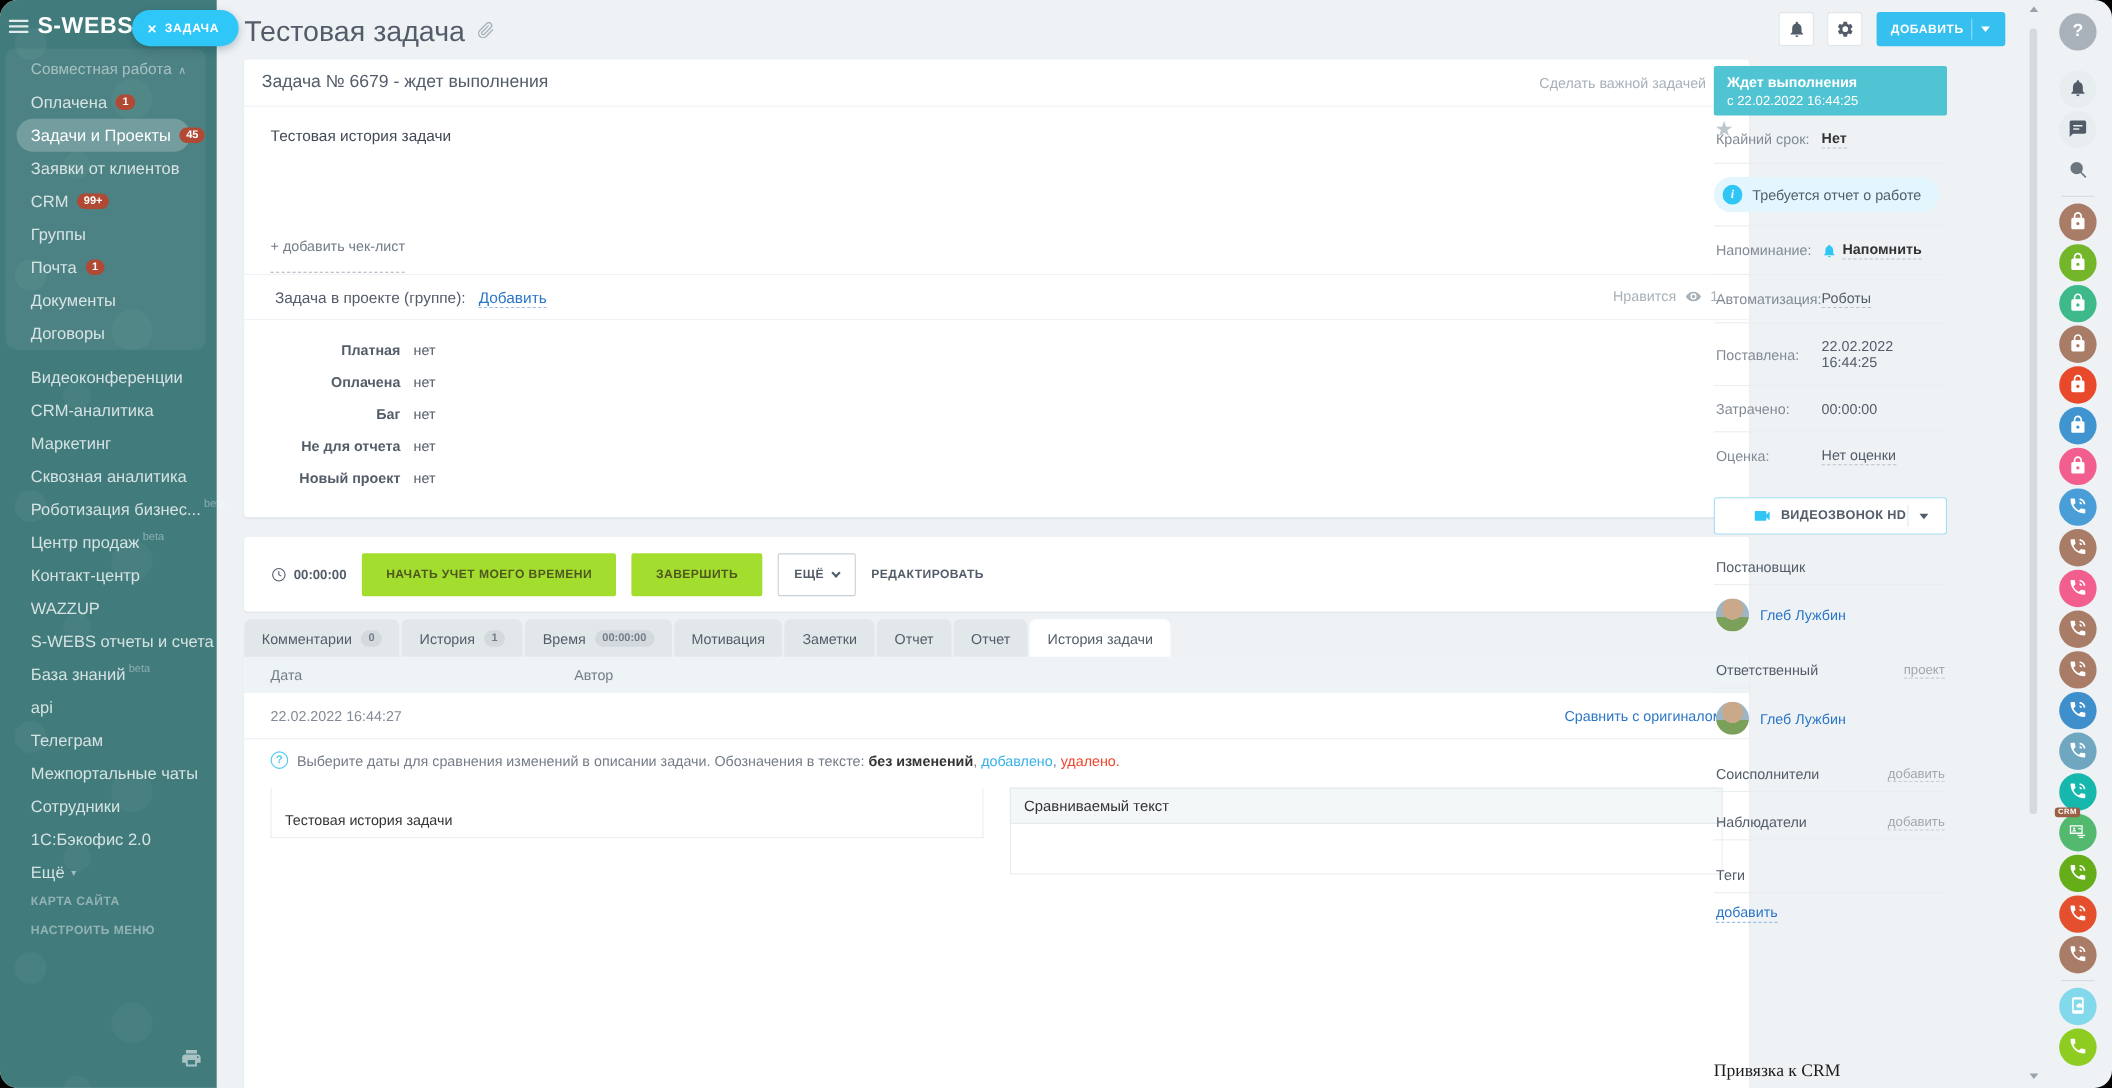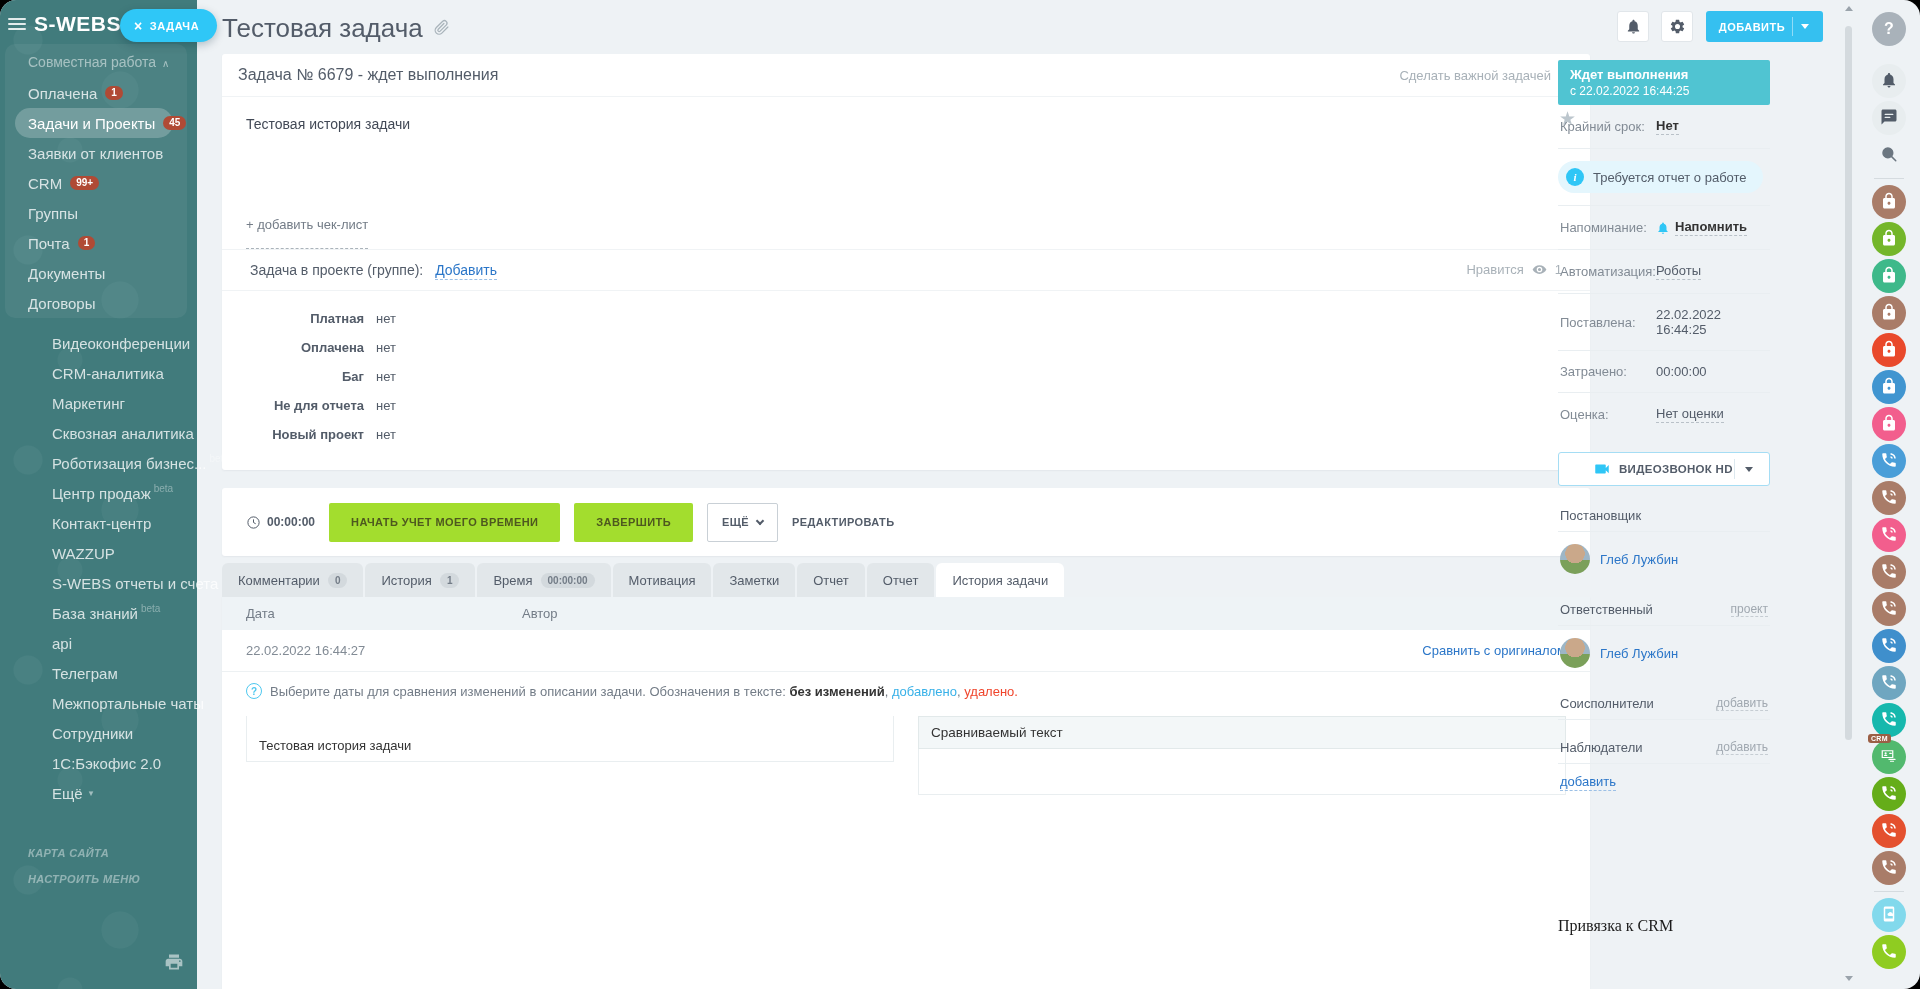--- a/index.html
+++ b/index.html
@@ -20,30 +20,30 @@
   .sb-logo{color:#fff;font-size:21px;font-weight:bold;letter-spacing:.5px;white-space:nowrap;}
   .sb-logo .sfx{color:rgba(255,255,255,.55);font-weight:normal;}
   .task-pill{position:absolute;left:120px;top:9px;height:33px;z-index:4;border:none;cursor:pointer;
     background:#2fc7f7;color:#fff;font-weight:bold;font-size:11px;letter-spacing:.6px;
     border-radius:17px;padding:0 18px 0 14px;display:flex;align-items:center;gap:7px;
     box-shadow:0 3px 8px rgba(0,40,60,.25);font-family:inherit;}
   .task-pill .x{font-size:14px;font-weight:bold;line-height:1;}
   .menu-group{position:absolute;left:5px;top:44px;width:182px;height:274px;background:rgba(255,255,255,.06);border-radius:10px;padding:10px 0 0 23px;}
   .group-header{color:rgba(255,255,255,.5);font-size:14px;margin-bottom:8px;cursor:pointer;}
   .group-header .up{font-size:10px;margin-left:6px;}
-  .side-item{display:flex;align-items:center;height:30px;color:rgba(255,255,255,.78);font-size:15px;cursor:pointer;white-space:nowrap;position:relative;margin-left:24px;}
+  .side-item{display:flex;align-items:center;height:30px;color:rgba(255,255,255,.78);font-size:15px;cursor:pointer;white-space:nowrap;position:relative;}
   .menu-group .side-item{margin-left:-13px;padding-left:13px;width:175px;}
   .side-item.active{background:rgba(255,255,255,.22);border-radius:16px;color:#fff;width:158px;}
   .side-badge{margin-left:8px;background:#b04a35;color:#fff;font-size:10px;font-weight:bold;
     border-radius:9px;padding:2px 6px;line-height:1;}
   .side-list{position:absolute;left:28px;top:328px;}
   .side-list .side-item{height:30px;font-size:15px;}
   .beta{color:rgba(255,255,255,.38);font-size:10px;margin-left:3px;position:relative;top:-5px;}
   .mini-caret{margin-left:6px;font-size:9px;color:rgba(255,255,255,.5);}
-  .side-footer{position:absolute;left:28px;top:847px;font-style:italic;}
+  .side-footer{position:absolute;left:28px;top:814px;}
   .side-footer .f-link{display:block;color:rgba(255,255,255,.42);font-size:11px;font-weight:bold;letter-spacing:.4px;margin-bottom:14px;cursor:pointer;}
   .printer{position:absolute;left:164px;top:952px;width:20px;height:20px;color:rgba(255,255,255,.55);cursor:pointer;}
   .printer svg{width:20px;height:20px;fill:currentColor;}
 
   
   .main{position:absolute;left:222px;top:0;width:1368px;}
   .page-head{display:flex;align-items:center;gap:10px;padding:13px 0 10px 0;}
   .page-title{font-size:26px;color:#535c69;font-weight:400;}
   .clip{color:#a9b4bb;cursor:pointer;}
   .clip svg{width:17px;height:17px;}
@@ -517,20 +517,23 @@
     <div class="sec-label">
       <span>Соисполнители</span>
       <span class="gray-dash">добавить</span>
     </div>
 
     <div class="sec-label" style="margin-top:8px;">
       <span>Наблюдатели</span>
       <span class="gray-dash">добавить</span>
     </div>
 
+    <div class="sec-label" style="margin-top:12px;">
+      <span>Теги</span>
+    </div>
     <div class="tags-add">
       <span class="dashed-link">добавить</span>
     </div>
 
     <div class="crm-block">
       <div>Привязка к CRM</div>
 
     </div>
   </aside>
 

